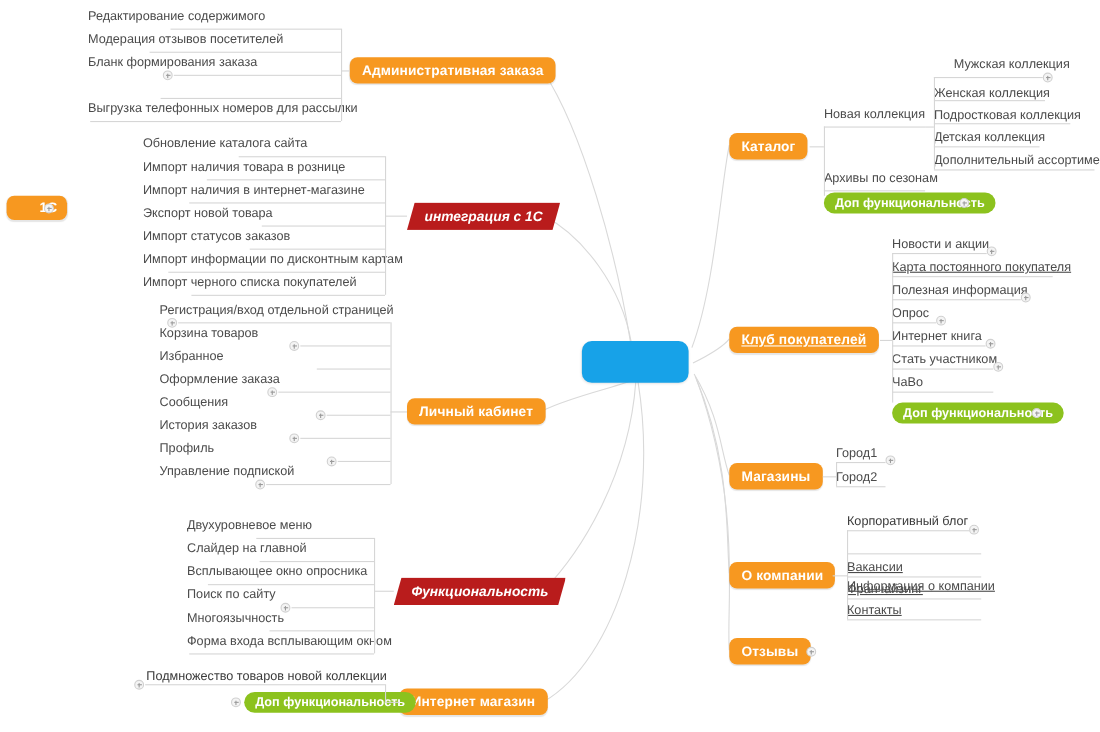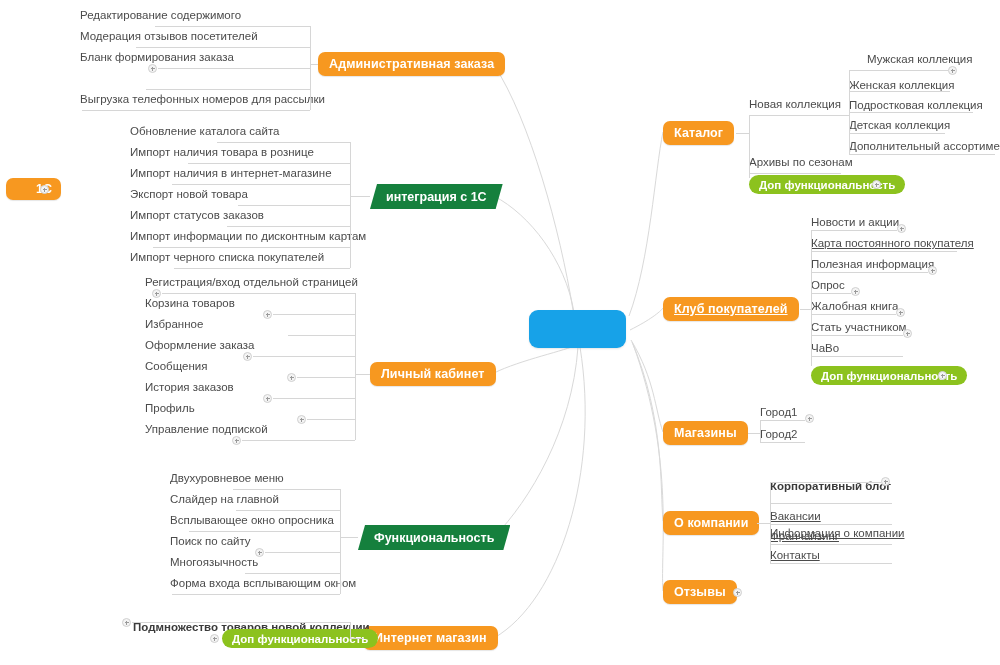--- a/index.html
+++ b/index.html
@@ -56,45 +56,46 @@
   }
   .node.orange.small {
     font-size: 12.5px;
     padding: 0 9px;
     height: 22px;
   }
   .node.orange.underline {
     text-decoration: underline;
   }
   .node.green-hex {
-    background: #15803d;
+    background: #b91c1c;
     font-size: 12.5px;
     padding: 0 16px;
     height: 25px;
     clip-path: polygon(7px 0, 100% 0, calc(100% - 7px) 100%, 0 100%);
+    font-style: italic;
   }
   .node.green-pill {
     background: #8cc21e;
     border-radius: 11px;
     font-size: 11.5px;
     padding: 0 10px;
     height: 19px;
     font-weight: bold;
   }
 
   
   .leaf {
     position: absolute;
     font-size: 11.5px;
     color: #4b4b4b;
     white-space: nowrap;
     line-height: 15px;
   }
   .leaf.right-align { }
-  .leaf.bold { font-weight: bold; color: #3a3a3a; margin-top: 12px; }
+  .leaf.bold { font-weight: normal; color: #3a3a3a; }
   .leaf.uline { text-decoration: underline; }
 
   
   .bar {
     position: absolute;
     height: 1px;
     background: #d6d6d6;
   }
   .vbar {
     position: absolute;
@@ -282,21 +283,21 @@
   <div class="plus" style="left:897px; top:224px;"></div>
   <div class="bar" style="left:811px; top:230px; width:86px;"></div>
   <div class="leaf uline" style="left:811px; top:236px;">Карта постоянного покупателя</div>
   <div class="bar" style="left:811px; top:251px; width:146px;"></div>
   <div class="leaf" style="left:811px; top:257px;">Полезная информация</div>
   <div class="plus" style="left:928px; top:266px;"></div>
   <div class="bar" style="left:811px; top:272px; width:117px;"></div>
   <div class="leaf" style="left:811px; top:278px;">Опрос</div>
   <div class="plus" style="left:851px; top:287px;"></div>
   <div class="bar" style="left:811px; top:293px; width:40px;"></div>
-  <div class="leaf" style="left:811px; top:299px;">Жалобная книга</div>
+  <div class="leaf" style="left:811px; top:299px;">Интернет книга</div>
   <div class="plus" style="left:896px; top:308px;"></div>
   <div class="bar" style="left:811px; top:314px; width:85px;"></div>
   <div class="leaf" style="left:811px; top:320px;">Стать участником</div>
   <div class="plus" style="left:903px; top:329px;"></div>
   <div class="bar" style="left:811px; top:335px; width:92px;"></div>
   <div class="leaf" style="left:811px; top:341px;">ЧаВо</div>
   <div class="bar" style="left:811px; top:356px; width:92px;"></div>
   <div class="node green-pill" style="left:811px; top:366px;">
     <span>Доп функциональность</span>
   </div>

